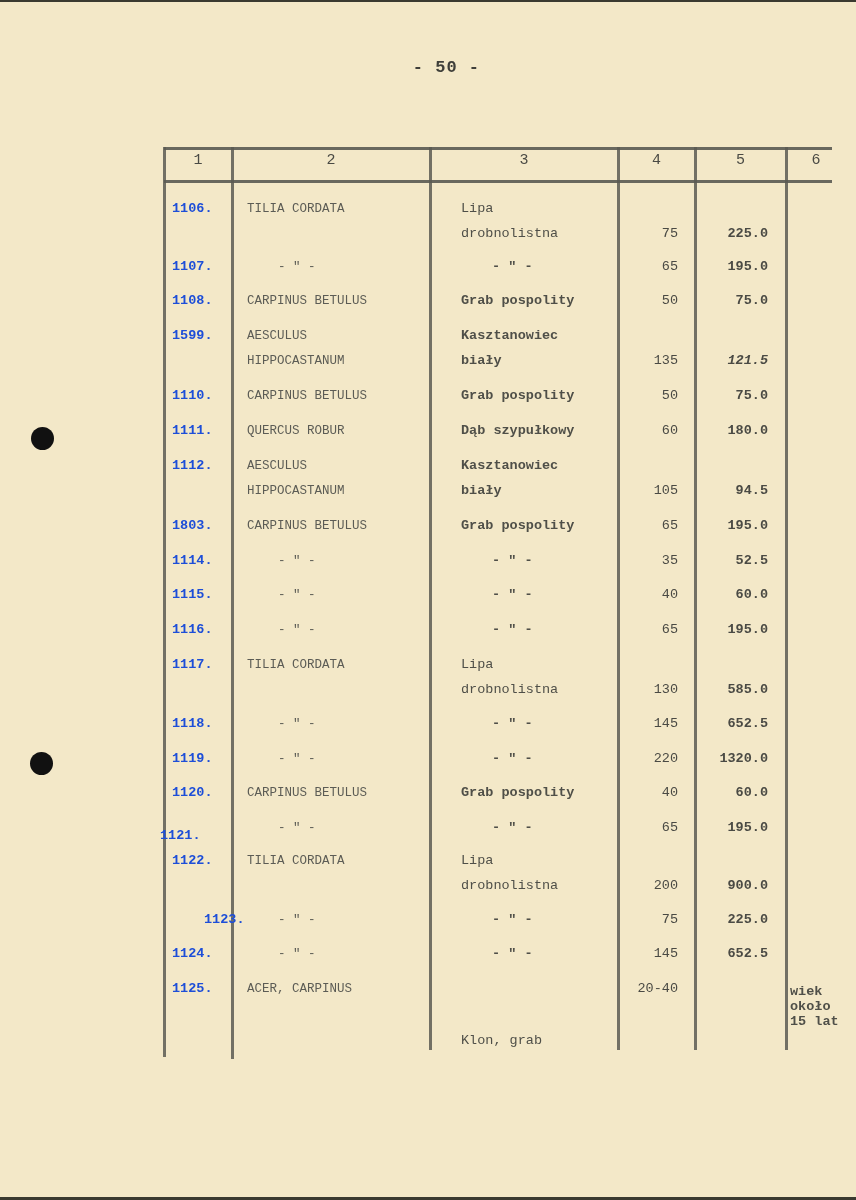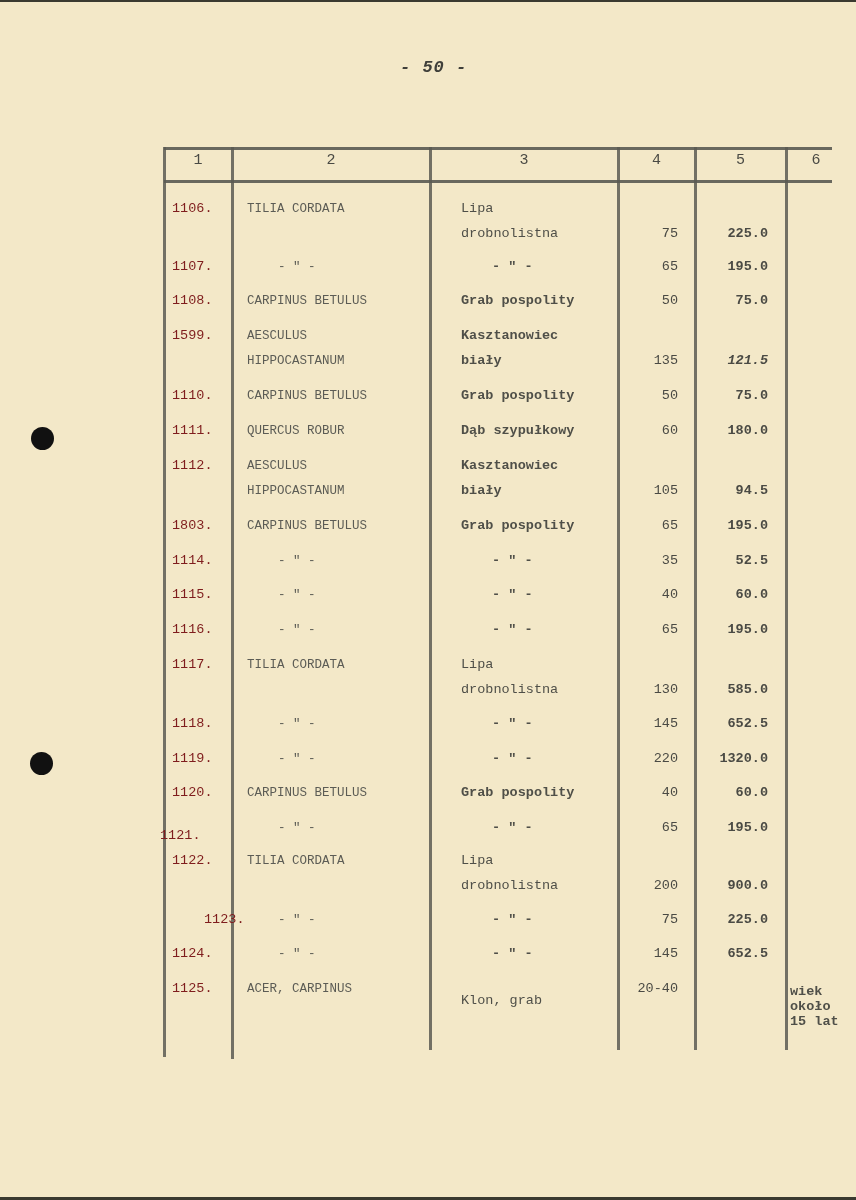--- a/index.html
+++ b/index.html
@@ -5,34 +5,34 @@
     html, body { margin: 0; padding: 0; }
     body {
       width: 856px; height: 1200px; position: relative; overflow: hidden;
       background: #f3e8c8;
       font-family: "Liberation Mono", "DejaVu Sans Mono", monospace;
       color: #4a4a44;
     }
     .page-edge-top { position: absolute; left: 0; top: 0; width: 856px; height: 2px; background: #3a3a30; }
     .page-edge-bottom { position: absolute; left: 0; bottom: 0; width: 856px; height: 3px; background: #3a3a30; }
     .page-number {
-      position: absolute; top: 58px; left: 400px; width: 80px; text-align: left;
-      font-size: 17px; font-weight: bold; color: #3f3f3a; letter-spacing: 1px; font-style: italic;
+      position: absolute; top: 58px; left: 400px; width: 80px; text-align: right;
+      font-size: 17px; font-weight: bold; color: #3f3f3a; letter-spacing: 1px;
     }
     .punch-hole { position: absolute; width: 23px; height: 23px; border-radius: 50%; background: #111; }
     .hole-1 { left: 31px; top: 427px; }
     .hole-2 { left: 30px; top: 752px; }
 
     .hline { position: absolute; height: 3px; background: #5a5a52; opacity: 0.9; }
     .vline { position: absolute; width: 3px; background: #5a5a52; opacity: 0.85; }
 
     .hdr { position: absolute; top: 152px; font-size: 15px; color: #4a4a44; text-align: center; }
 
     .cell { position: absolute; font-size: 13.5px; line-height: 26px; white-space: nowrap; }
-    .num { font-weight: normal; color: #7f1d1d; }
+    .num { font-weight: bold; color: #1d4ed8; }
     .latin { color: #5c5c55; font-size: 12.5px; }
     .polish { color: #4f4f48; font-weight: bold; }
     .polish.light { font-weight: normal; }
     .c4 { text-align: right; width: 60px; }
     .c5 { text-align: right; width: 80px; font-weight: bold; }
     .c6 { font-size: 13.5px; line-height: 15px; font-weight: bold; color: #4f4f48; }
   </style>
 </head>
 <body>
 
@@ -200,21 +200,21 @@
       <div>
         <div class="cell num" style="left:172px; top:941px;">1124.</div>
         <div class="cell latin" style="left:278px; top:941px;">- " -</div>
         <div class="cell polish" style="left:492px; top:941px;">- " -</div>
         <div class="cell c4" style="left:618px; top:941px;">145</div>
         <div class="cell c5" style="left:688px; top:941px;">652.5</div>
       </div>
       <div>
         <div class="cell num" style="left:172px; top:976px;">1125.</div>
         <div class="cell latin" style="left:247px; top:976px;">ACER,  CARPINUS</div>
-        <div class="cell polish light" style="left:461px; top:988px;">Klon, grab</div>
+        <div class="cell polish light" style="left:461px; top:1028px;">Klon, grab</div>
         <div class="cell c4" style="left:618px; top:976px;">20-40</div>
         <div class="cell c5" style="left:688px; top:976px;"></div>
         <div class="cell c6" style="left:790px; top:984px;">wiek</div>
         <div class="cell c6" style="left:790px; top:999px;">około</div>
         <div class="cell c6" style="left:790px; top:1014px;">15 lat</div>
       </div>
     </div>
 </div>
 
 </body></html>

